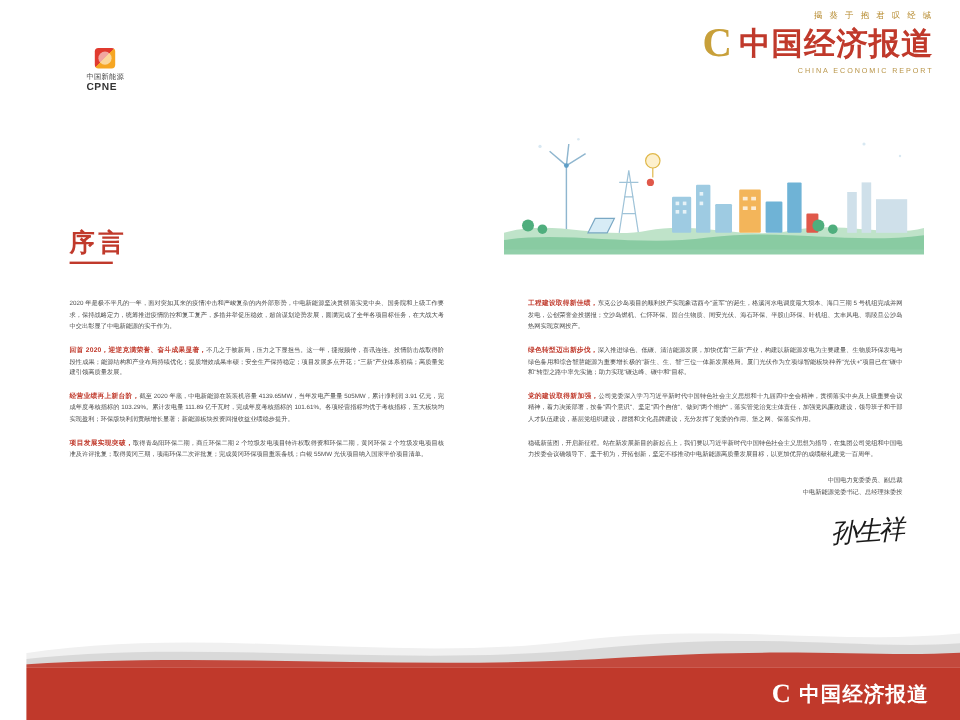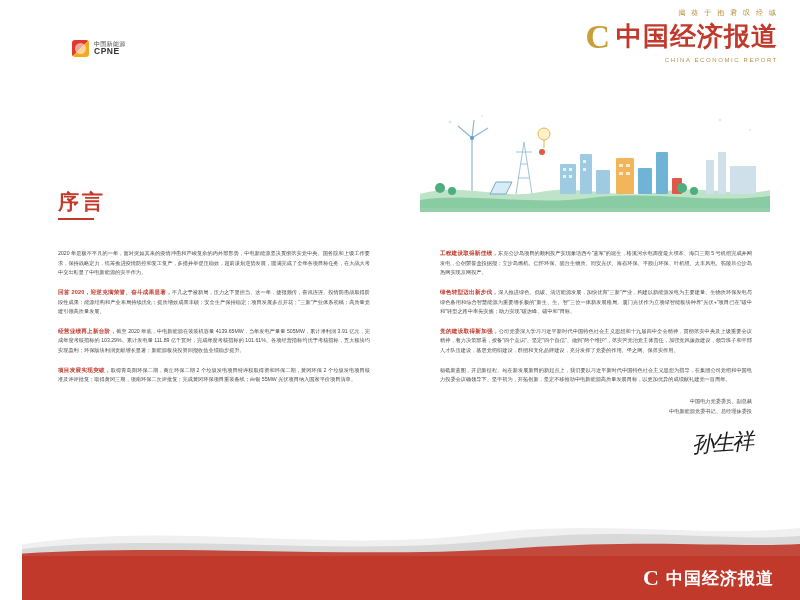--- a/index.html
+++ b/index.html
@@ -28,20 +28,21 @@
     top: 0; left: 0; right: 0;
     height: 92px;
   }
   .brand-logo {
     position: absolute;
     left: 72px;
     top: 40px;
     display: flex;
     align-items: center;
     gap: 5px;
+    flex-direction: column;
   }
   .brand-mark {
     width: 17px; height: 17px;
     border-radius: 3px;
     background: linear-gradient(135deg,#e03a2f 0%, #e03a2f 48%, #f6a623 48%, #f6a623 100%);
     position: relative;
   }
   .brand-mark::after {
     content: "";
     position: absolute;

